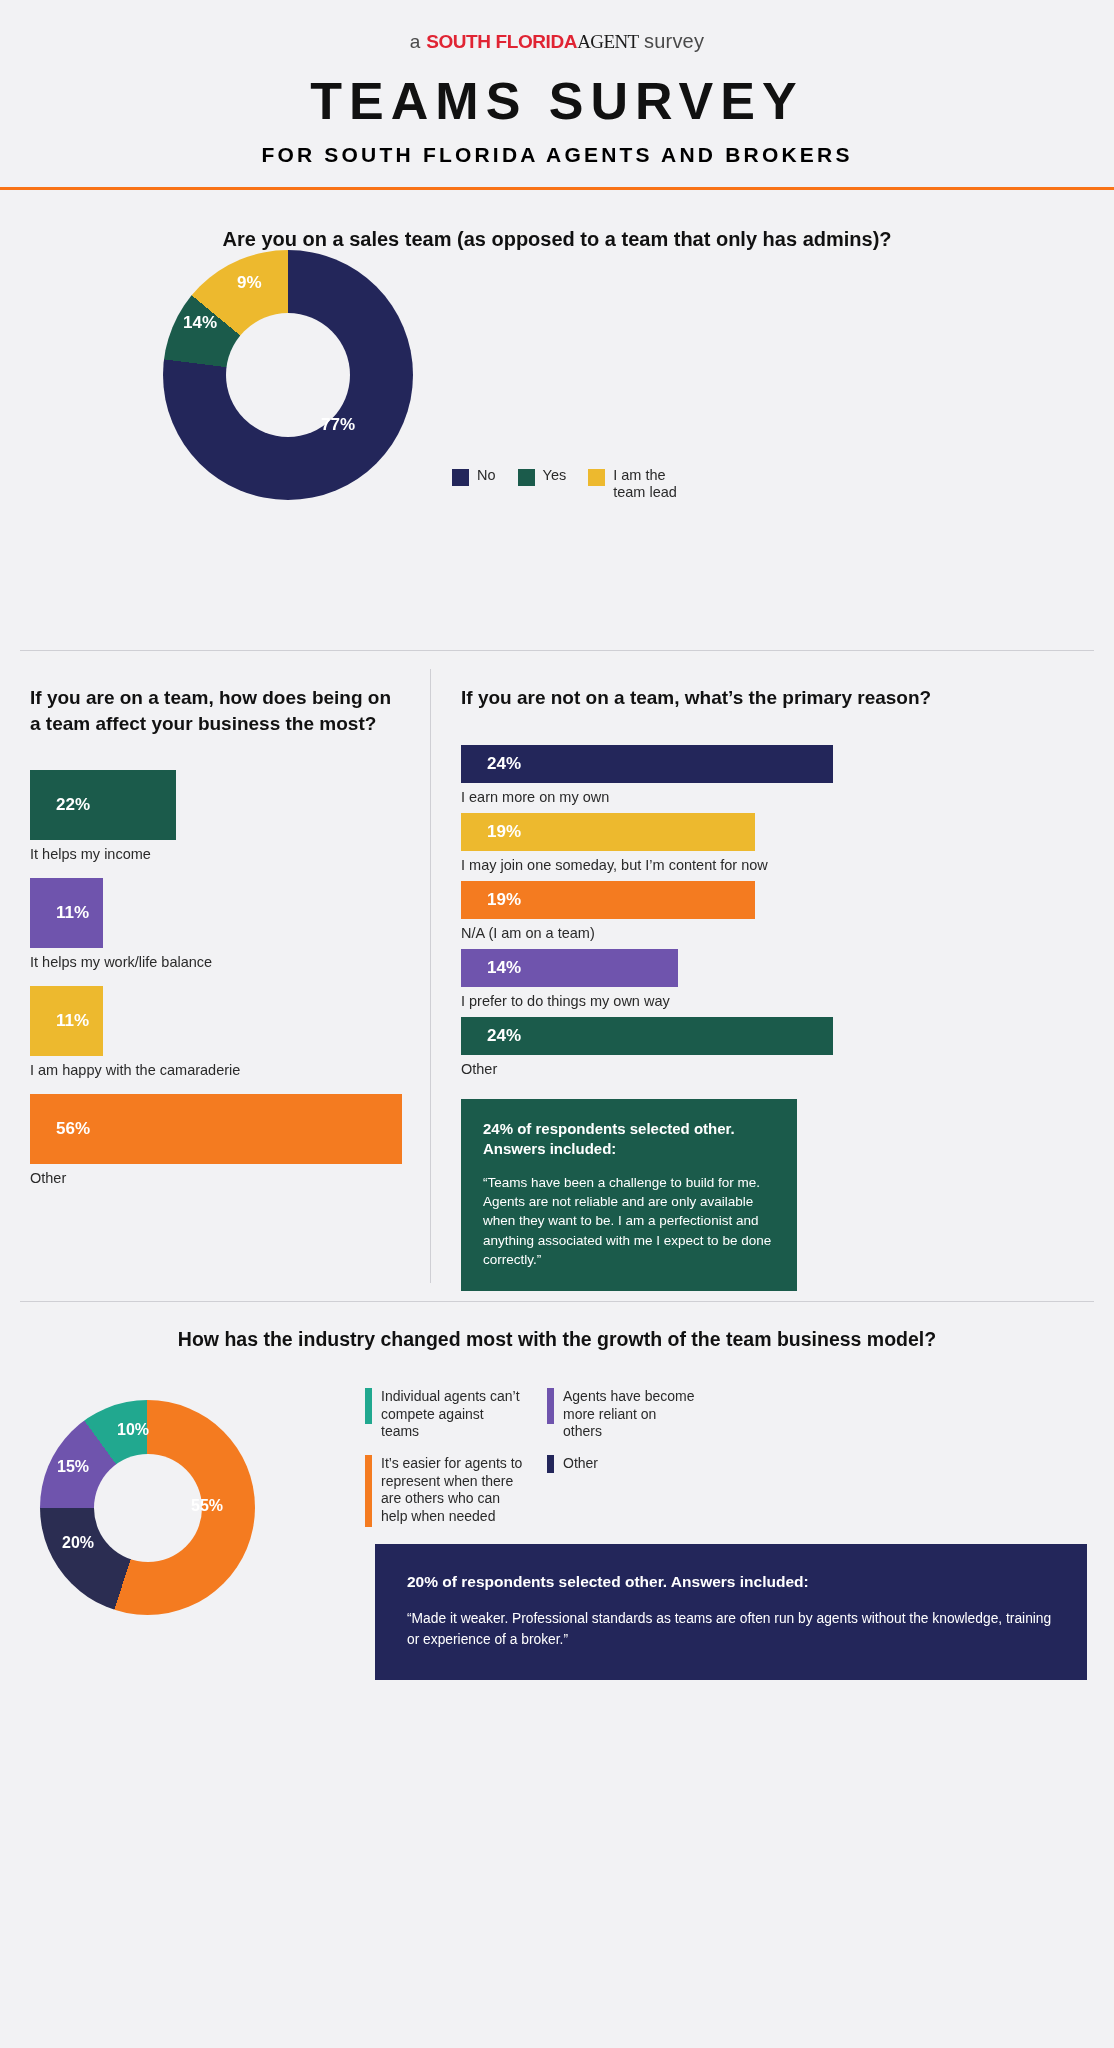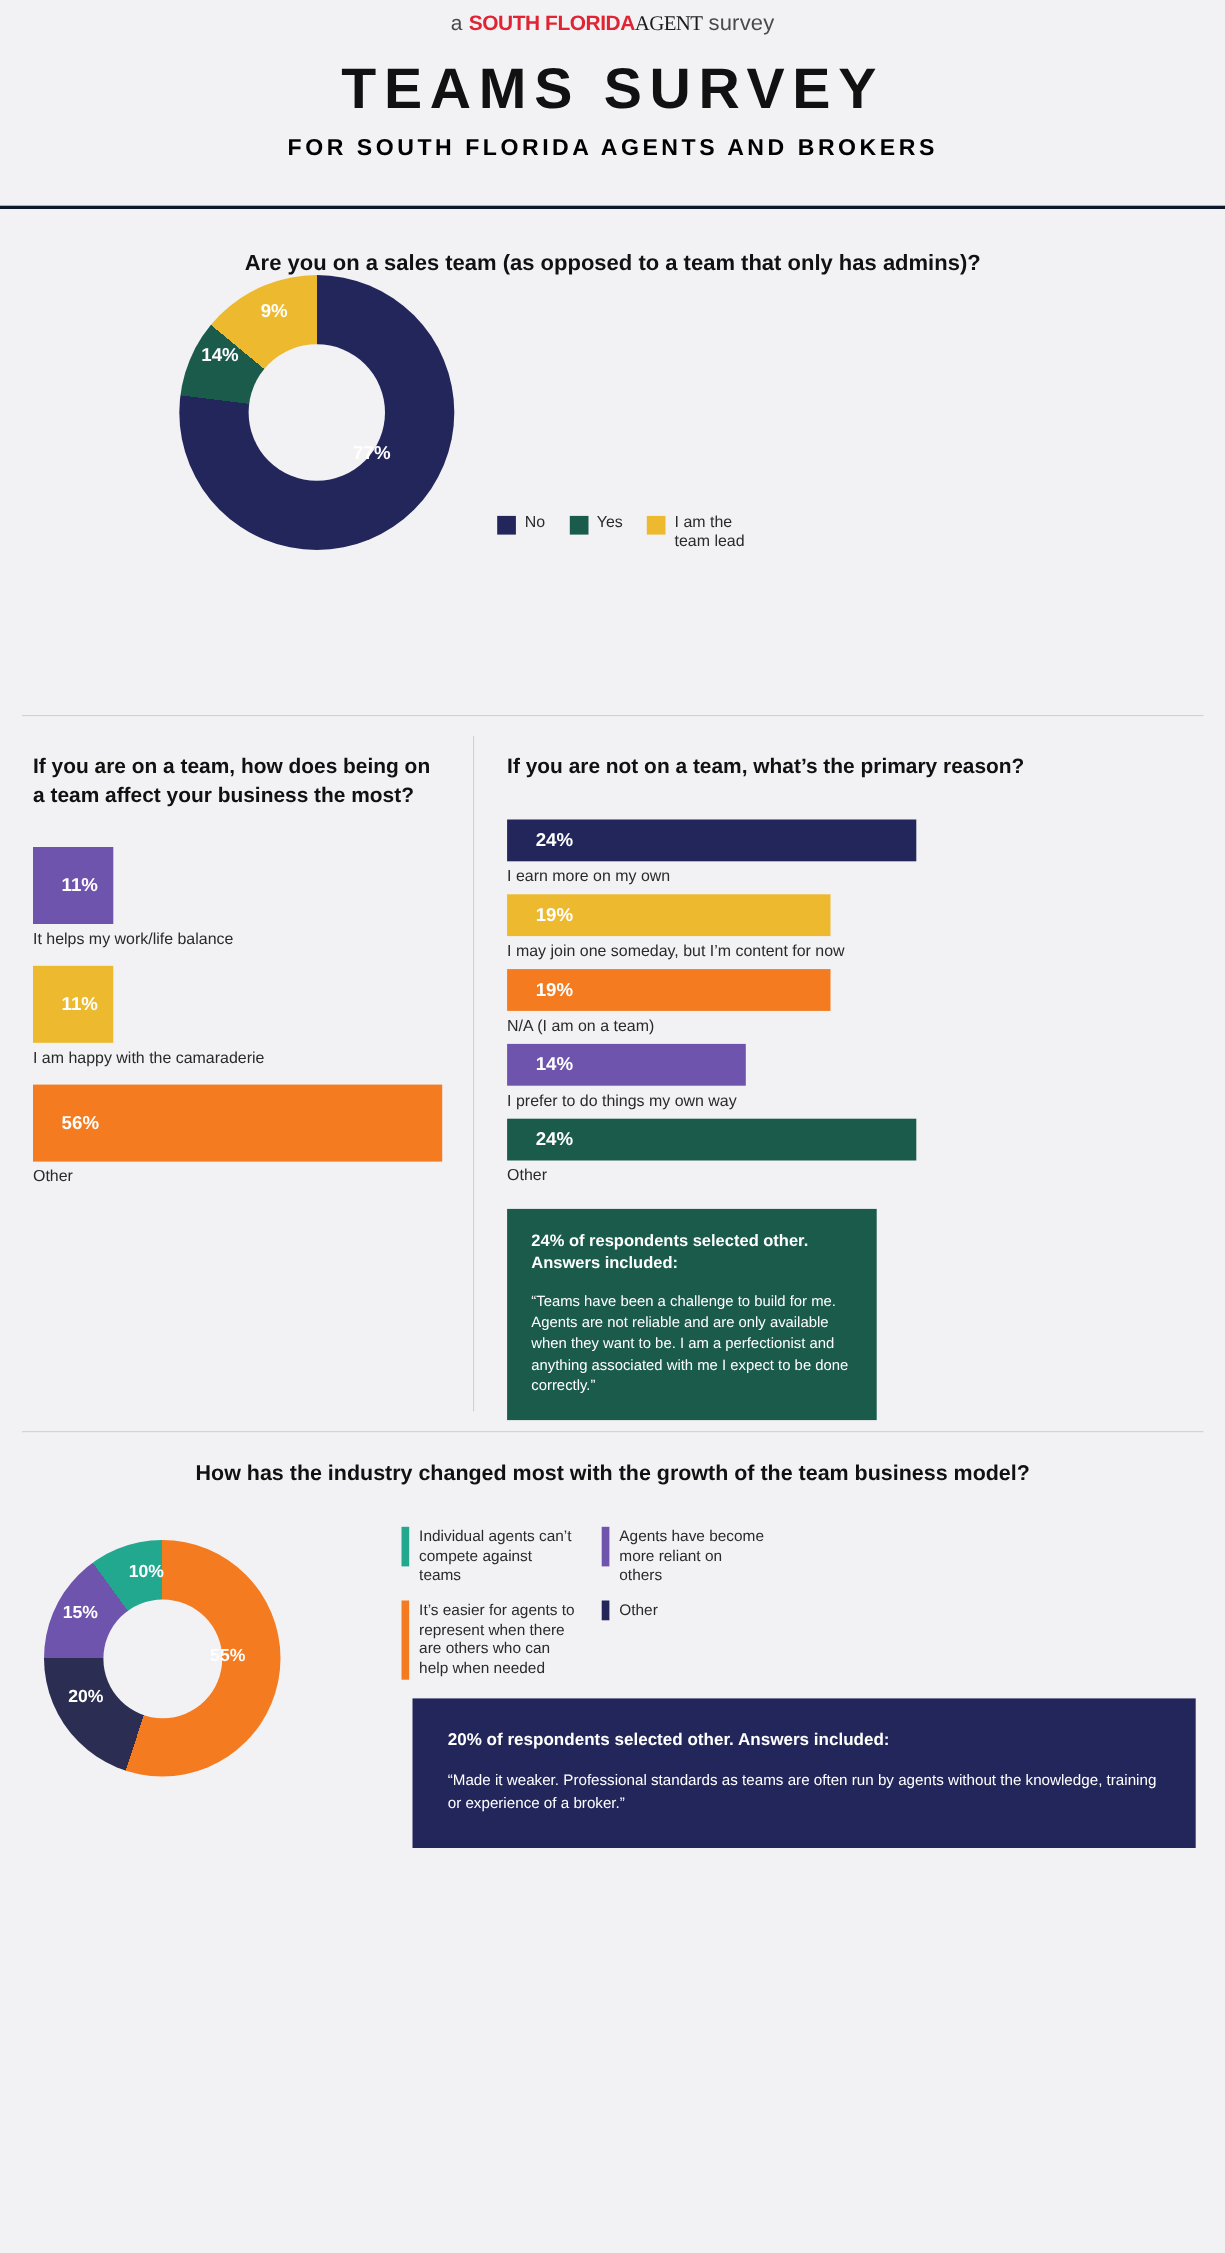--- a/index.html
+++ b/index.html
@@ -9,23 +9,23 @@
     background: #f2f2f4;
     font-family: "Liberation Sans", sans-serif;
     color: #1b1b1b;
     overflow: hidden;
   }
   .page { position: relative; width: 1114px; height: 2048px; }
 
   
   .header {
     height: 190px;
-    padding-top: 10px;
+    padding-top: 30px;
     text-align: center;
-    border-bottom: 3px solid #0f172a;
+    border-bottom: 3px solid #f97316;
     background: #f2f2f4;
   }
   .brandline {
     font-size: 19px;
     color: #4a4a4a;
     letter-spacing: .2px;
     margin-bottom: 22px;
     white-space: nowrap;
   }
   .brandline .a { color: #4a4a4a; }
@@ -193,21 +193,21 @@
     <div class="subtitle">FOR SOUTH FLORIDA AGENTS AND BROKERS</div>
   </div>
 
   <div class="sec1">
     <div class="q-title">Are you on a sales team (as opposed to a team that only has admins)?</div>
 
     <div class="donut1-wrap">
       <div class="donut donut1" id="donut1" style="background: conic-gradient(rgb(35, 38, 90) 0deg, rgb(35, 38, 90) 277.2deg, rgb(27, 91, 75) 277.2deg, rgb(27, 91, 75) 309.6deg, rgb(237, 185, 46) 309.6deg, rgb(237, 185, 46) 360deg);">
         <div class="hole"></div>
       </div>
-      <div class="dlab" style="left:158px; top:152px;">77%</div>
+      <div class="dlab" style="left:158px; top:165px;">77%</div>
       <div class="dlab" style="left:74px; top:23px;">9%</div>
       <div class="dlab" style="left:20px; top:63px;">14%</div>
     </div>
 
     <div class="legend1">
       <div class="lg-item">
         <span class="lg-sw" id="s1sw0" style="background: rgb(35, 38, 90);"></span>
         <span class="lg-tx">No</span>
       </div>
       <div class="lg-item">
@@ -222,20 +222,24 @@
     </div>
   </div>
 
   <div class="divider"></div>
 
   <div class="sec2">
     <div class="col colL">
       <div class="col-title">If you are on a team, how does being on a team affect your business the most?</div>
       <div id="leftBars">
           <div class="barblock">
+            <div class="bar" style="background: rgb(27, 91, 75); width: 146px;">22%</div>
+            <div class="barlab">It helps my income</div>
+          </div>
+          <div class="barblock">
             <div class="bar" style="background: rgb(111, 84, 173); width: 73px;">11%</div>
             <div class="barlab">It helps my work/life balance</div>
           </div>
           <div class="barblock">
             <div class="bar" style="background: rgb(237, 185, 46); width: 73px;">11%</div>
             <div class="barlab">I am happy with the camaraderie</div>
           </div>
           <div class="barblock">
             <div class="bar" style="background: rgb(244, 123, 32); width: 372px;">56%</div>
             <div class="barlab">Other</div>

